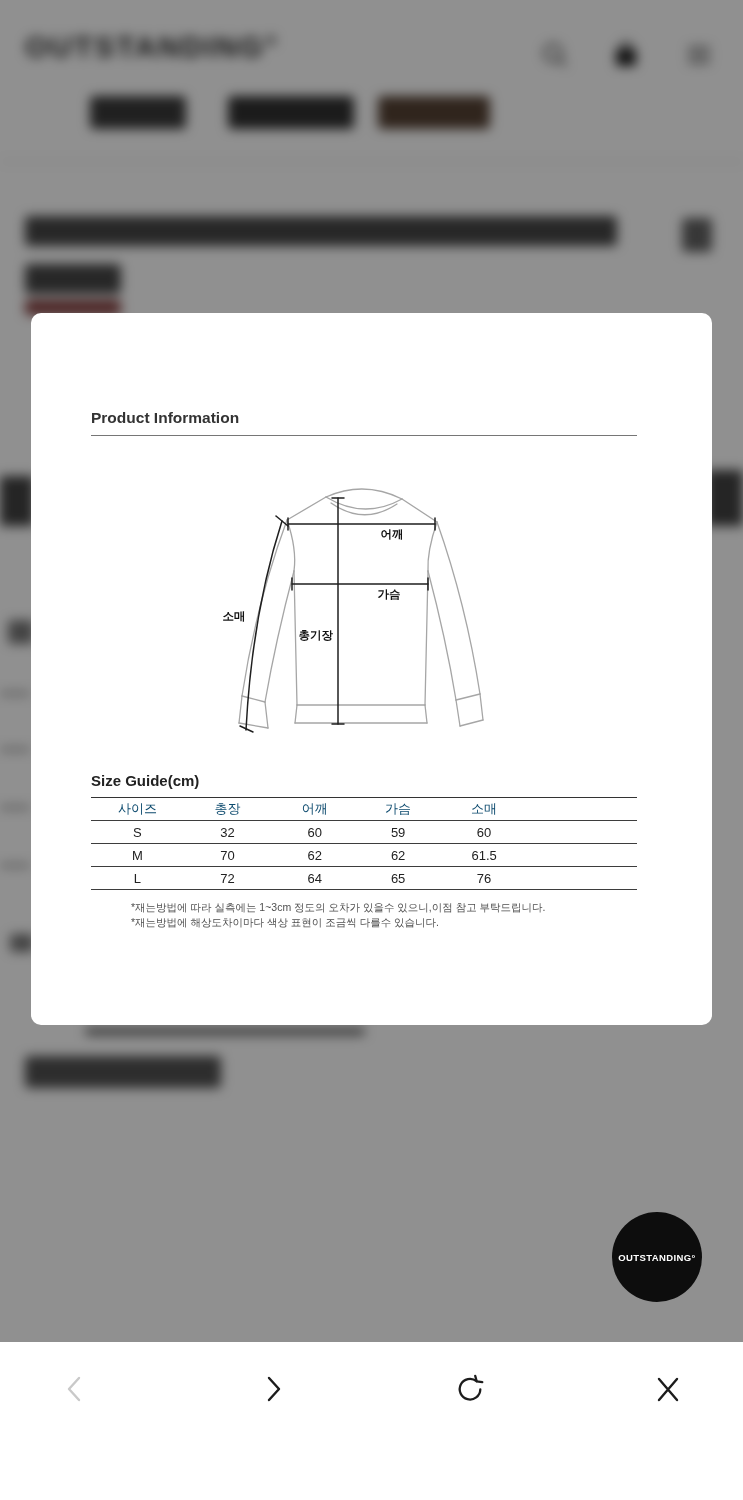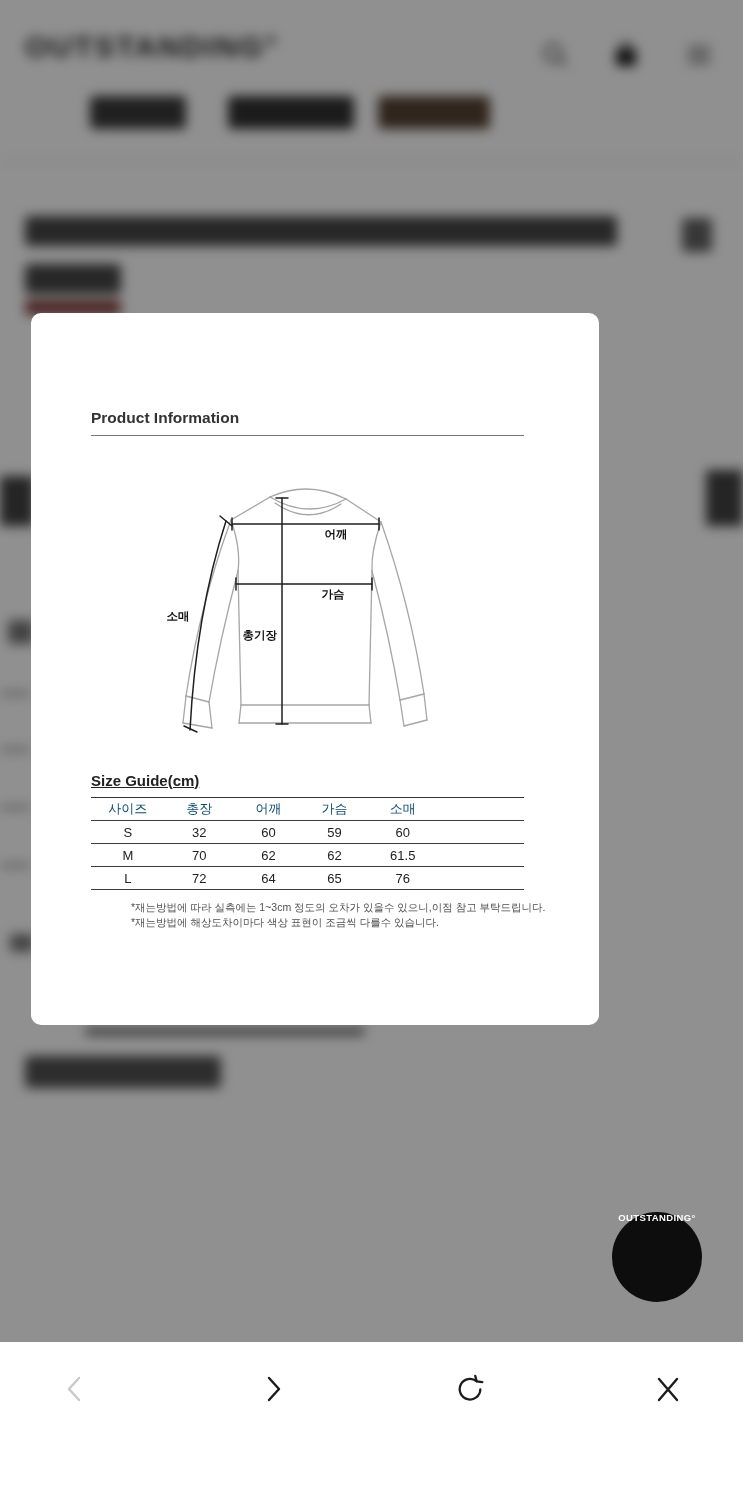--- a/index.html
+++ b/index.html
@@ -34,40 +34,40 @@
   .s3{left:0;top:748px;width:30px;height:3px;}
   .s4{left:0;top:806px;width:30px;height:3px;}
   .s5{left:0;top:864px;width:30px;height:3px;}
   .s6{left:10px;top:934px;width:24px;height:18px;}
   .under-line{left:85px;top:1028px;width:280px;height:7px;background:#4e4e4e;}
   .exch-b{left:25px;top:1056px;width:196px;height:32px;background:#454545;}
   
   .scrim{position:absolute;left:0;top:0;width:743px;height:1342px;
     background:rgba(20,20,20,0.47);z-index:1;}
   
-  .modal{position:absolute;left:31px;top:313px;width:568px;height:712px;background:#fff;
+  .modal{position:absolute;left:31px;top:313px;width:681px;height:712px;background:#fff;
     border-radius:10px;z-index:2;box-sizing:border-box;padding:96px 75px 0 60px;}
   .modal-title{font-size:15.5px;font-weight:bold;color:#333;margin:0;
     padding-bottom:8px;border-bottom:1px solid #767676;}
   .diagram-wrap{width:320px;margin:38px auto 0 auto;}
   .garment{stroke:#a6a6a6;stroke-width:1.3;fill:none;stroke-linecap:round;}
   .measure{stroke:#1f1f1f;stroke-width:1.5;fill:none;stroke-linecap:round;}
   .dlabel{font-size:11.5px;font-weight:bold;fill:#111;}
-  .sg-title{font-size:15px;font-weight:bold;color:#222;margin:14px 0 8px 0;text-decoration:underline;}
+  .sg-title{font-size:15px;font-weight:bold;color:#222;margin:14px 0 8px 0;}
   table.sg{width:100%;border-collapse:collapse;table-layout:fixed;
     border-top:1.5px solid #333;font-size:13px;color:#222;}
   table.sg th{font-weight:normal;color:#0c4a6e;}
   table.sg th,table.sg td{height:22px;text-align:center;padding:0;
     border-bottom:1px solid #3d3d3d;}
   .c1{width:17%;}.c2{width:16%;}.c3{width:16%;}.c4{width:14.5%;}.c5{width:17%;}.c6{width:19.5%;}
   .notes{margin-top:10px;font-size:10.5px;color:#4f4f4f;line-height:1.45;}
   .notes div{white-space:nowrap;margin-left:40px;}
   
   .badge{position:absolute;left:612px;top:1212px;width:90px;height:90px;border-radius:50%;
-    background:#0d0d0d;z-index:3;display:flex;justify-content:center;
+    background:#0d0d0d;z-index:3;display:flex;align-items:center;justify-content:center;
     color:#fff;font-size:9.5px;font-weight:bold;letter-spacing:0.4px;cursor:pointer;}
   
   .navbar{position:absolute;left:0;top:1342px;width:743px;height:158px;background:#fff;
     z-index:2;display:flex;justify-content:space-between;align-items:flex-start;
     padding:28px 56px 0 56px;box-sizing:border-box;}
   .nav-btn{width:38px;height:38px;display:flex;align-items:center;justify-content:center;
     background:none;border:none;padding:0;cursor:pointer;}
   .nav-btn svg{display:block;}
   .ic-back{color:#c9c9c9;}
   .ic-dark{color:#1c1c1c;}

